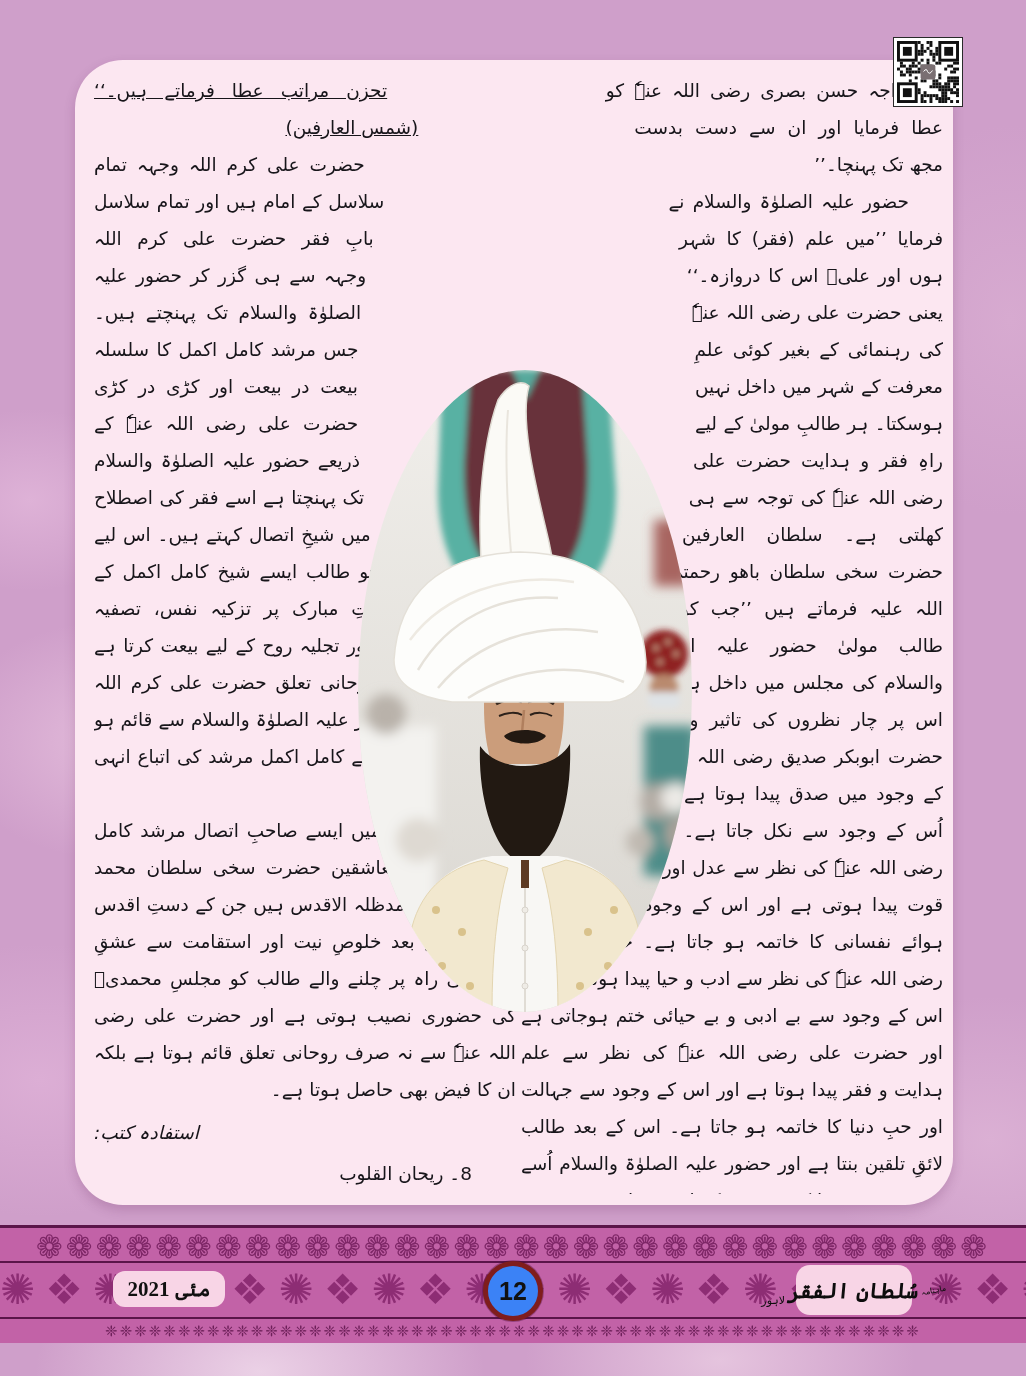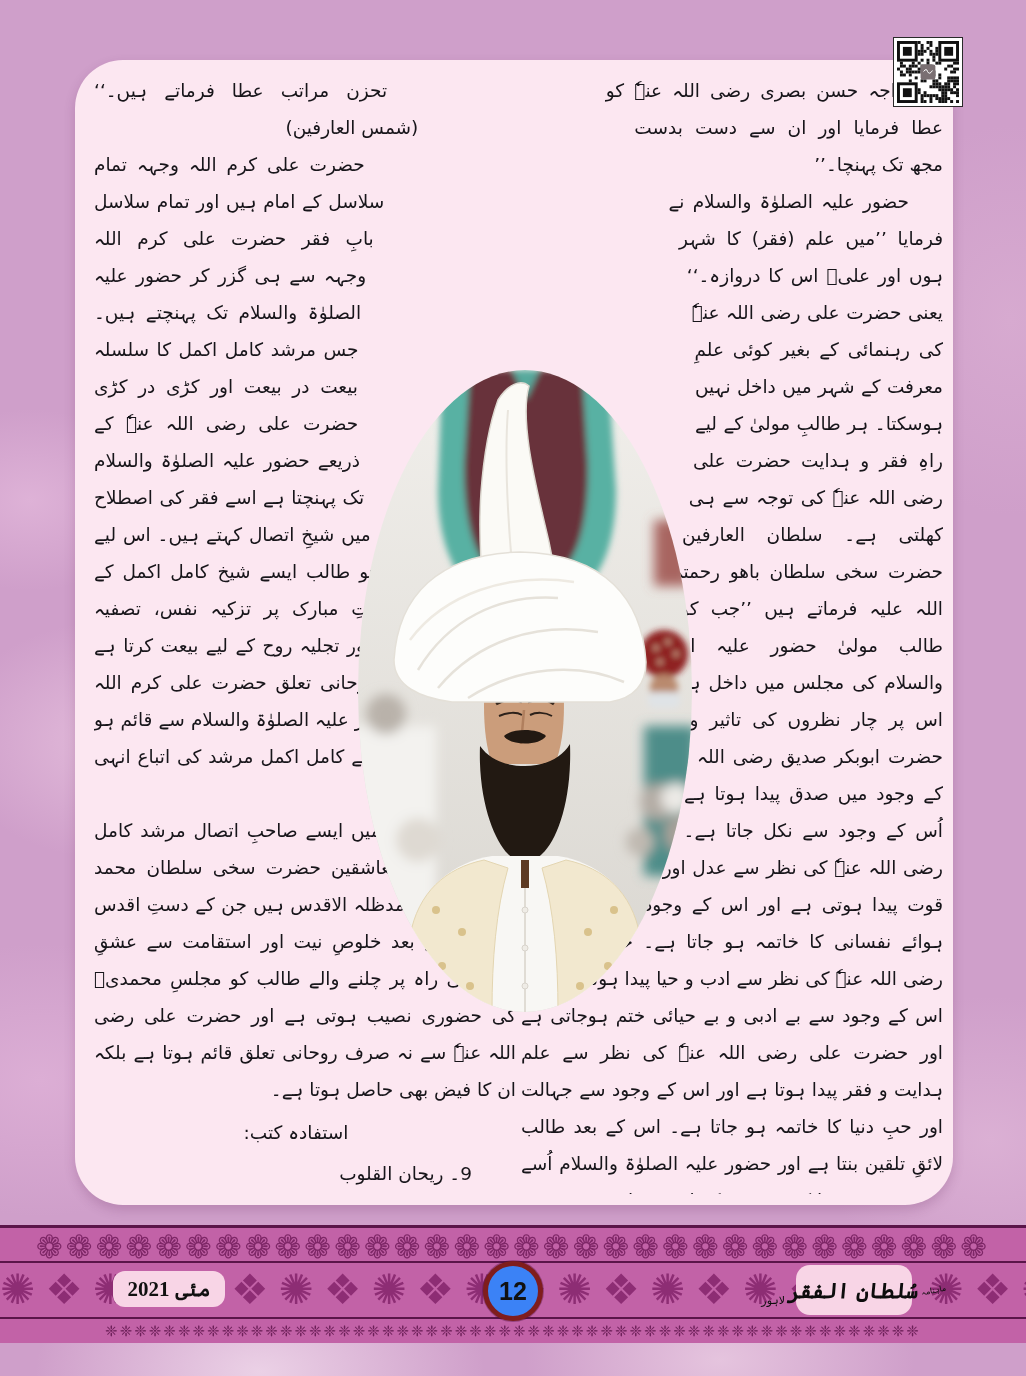--- a/index.html
+++ b/index.html
@@ -26,26 +26,26 @@
   
   .col{
     position:absolute;top:72px;height:1122px;overflow:hidden;
     direction:rtl;text-align:justify;
     font-size:18.5px;line-height:37px;color:#17151a;
   }
   .col p{margin:0;}
   .col-right{left:521px;width:422px;}
   .col-left{left:94px;width:422px;}
   .indent{text-indent:34px;}
-  .indent-big{text-indent:60px;}
+  .indent-big{text-indent:60px;text-decoration:underline;}
   .spacer-l{float:left;width:174px;height:642px;margin-top:298px;
     shape-outside:ellipse(172px 324px at 2px 321px);}
   .spacer-r{float:right;width:158px;height:642px;margin-top:298px;
     shape-outside:ellipse(167px 321px at 167px 321px);}
-  .books-heading{margin-top:6px !important;padding-left:0;padding-right:18px;text-align:center;}
+  .books-heading{margin-top:6px !important;padding-left:0;padding-right:18px;text-align:left;font-style:italic;}
   ul.books{list-style:none;margin:0;padding:0 44px 0 0;text-align:right;}
   ul.books li{line-height:45px;}
   
   .oval-photo{position:absolute;left:358px;top:370px;width:334px;height:642px;}
   
   .qr{
     position:absolute;left:893px;top:37px;width:70px;height:70px;
     background:#ffffff;border:1px solid #2a2a2a;box-sizing:border-box;padding:3px;
   }
   .qr svg{display:block;width:100%;height:100%;}
@@ -91,21 +91,21 @@
   <p class="indent">حضور علیہ الصلوٰۃ والسلام نے فرمایا ’’میں علم (فقر) کا شہر ہوں اور علیؓ اس کا دروازہ۔‘‘ یعنی حضرت علی رضی اللہ عنہٗ کی رہنمائی کے بغیر کوئی علمِ معرفت کے شہر میں داخل نہیں ہوسکتا۔ ہر طالبِ مولیٰ کے لیے راہِ فقر و ہدایت حضرت علی رضی اللہ عنہٗ کی توجہ سے ہی کھلتی ہے۔ سلطان العارفین حضرت سخی سلطان باھو رحمتہ اللہ علیہ فرماتے ہیں ’’جب کوئی طالب مولیٰ حضور علیہ الصلوٰۃ والسلام کی مجلس میں داخل ہوتا ہے تو اس پر چار نظروں کی تاثیر وارد ہوتی ہے؛ حضرت ابوبکر صدیق رضی اللہ عنہٗ کی نظر سے اس کے وجود میں صدق پیدا ہوتا ہے اور جھوٹ اور نفاق اُس کے وجود سے نکل جاتا ہے۔ حضرت عمر فاروق رضی اللہ عنہٗ کی نظر سے عدل اور محاسبہ نفس کی قوت پیدا ہوتی ہے اور اس کے وجود سے خطرات و ہوائے نفسانی کا خاتمہ ہو جاتا ہے۔ حضرت عثمان رضی اللہ عنہٗ کی نظر سے ادب و حیا پیدا ہوتی ہے اور اس کے وجود سے بے ادبی و بے حیائی ختم ہوجاتی ہے اور حضرت علی رضی اللہ عنہٗ کی نظر سے علم ہدایت و فقر پیدا ہوتا ہے اور اس کے وجود سے جہالت اور حبِ دنیا کا خاتمہ ہو جاتا ہے۔ اس کے بعد طالب لائقِ تلقین بنتا ہے اور حضور علیہ الصلوٰۃ والسلام اُسے دستِ بیعت فرما کر مرشدی کے لاتخف ولا</p>
 </div>
 
 <div class="col col-left">
   <div class="spacer-r"></div>
   <p class="indent-big">تحزن مراتب عطا فرماتے ہیں۔‘‘ (شمس العارفین)</p>
   <p class="indent">حضرت علی کرم اللہ وجہہ تمام سلاسل کے امام ہیں اور تمام سلاسل بابِ فقر حضرت علی کرم اللہ وجہہ سے ہی گزر کر حضور علیہ الصلوٰۃ والسلام تک پہنچتے ہیں۔ جس مرشد کامل اکمل کا سلسلہ بیعت در بیعت اور کڑی در کڑی حضرت علی رضی اللہ عنہٗ کے ذریعے حضور علیہ الصلوٰۃ والسلام تک پہنچتا ہے اسے فقر کی اصطلاح میں شیخِ اتصال کہتے ہیں۔ اس لیے جو طالب ایسے شیخ کامل اکمل کے دستِ مبارک پر تزکیہ نفس، تصفیہ قلب اور تجلیہ روح کے لیے بیعت کرتا ہے اس کا روحانی تعلق حضرت علی کرم اللہ وجہہ اور حضور علیہ الصلوٰۃ والسلام سے قائم ہو جاتا ہے اس لیے ایسے کامل اکمل مرشد کی اتباع انہی کی اتباع ہے۔</p>
   <p class="indent">موجودہ دور میں ایسے صاحبِ اتصال مرشد کامل اکمل سلطان العاشقین حضرت سخی سلطان محمد نجیب الرحمٰن مدظلہ الاقدس ہیں جن کے دستِ اقدس پر بیعت کے بعد خلوصِ نیت اور استقامت سے عشقِ الٰہی کی راہ پر چلنے والے طالب کو مجلسِ محمدیؐ کی حضوری نصیب ہوتی ہے اور حضرت علی رضی اللہ عنہٗ سے نہ صرف روحانی تعلق قائم ہوتا ہے بلکہ ان کا فیض بھی حاصل ہوتا ہے۔</p>
   <p class="books-heading">استفادہ کتب:</p>
   <ul class="books">
-    <li>9۔ ریحان القلوب</li>
+    <li>8۔ ریحان القلوب</li>
 
   </ul>
 </div>
 
 <svg class="oval-photo" viewBox="0 0 334 642" xmlns="http://www.w3.org/2000/svg">
   <defs>
     <clipPath id="ovalClip">
         <ellipse cx="167" cy="321" rx="167" ry="321"></ellipse>
       </clipPath>
     <filter id="b6" x="-30%" y="-30%" width="160%" height="160%">

